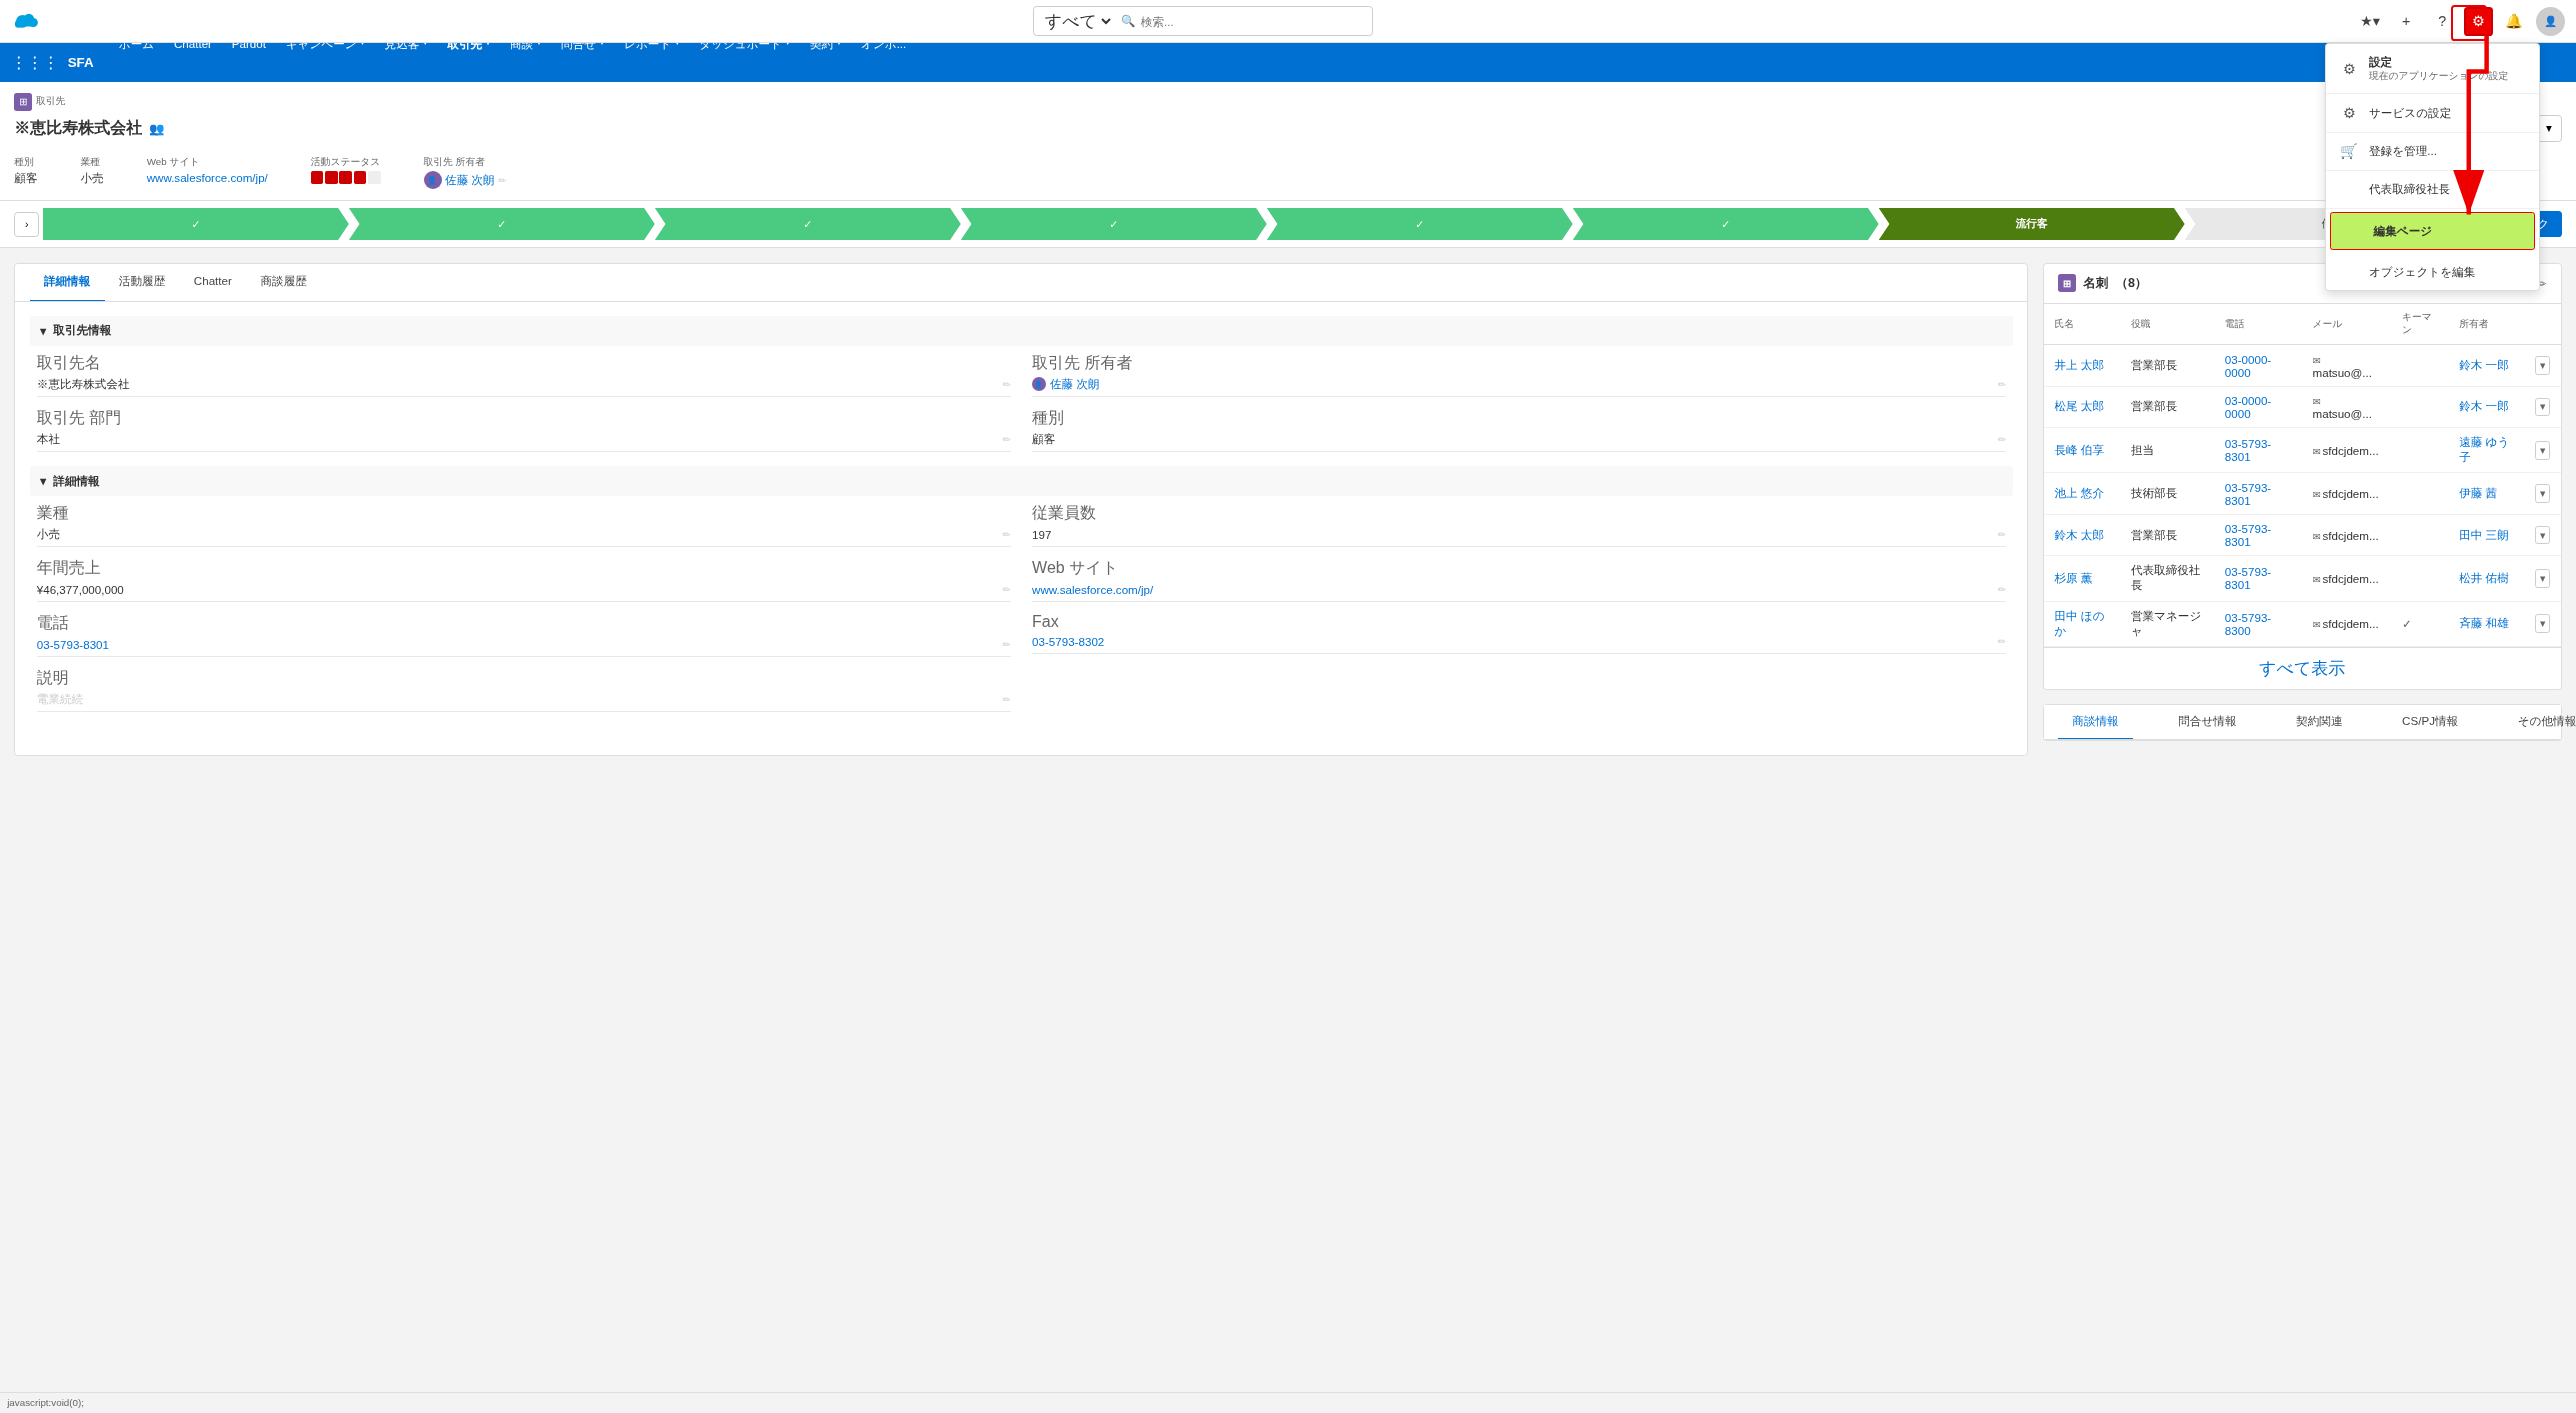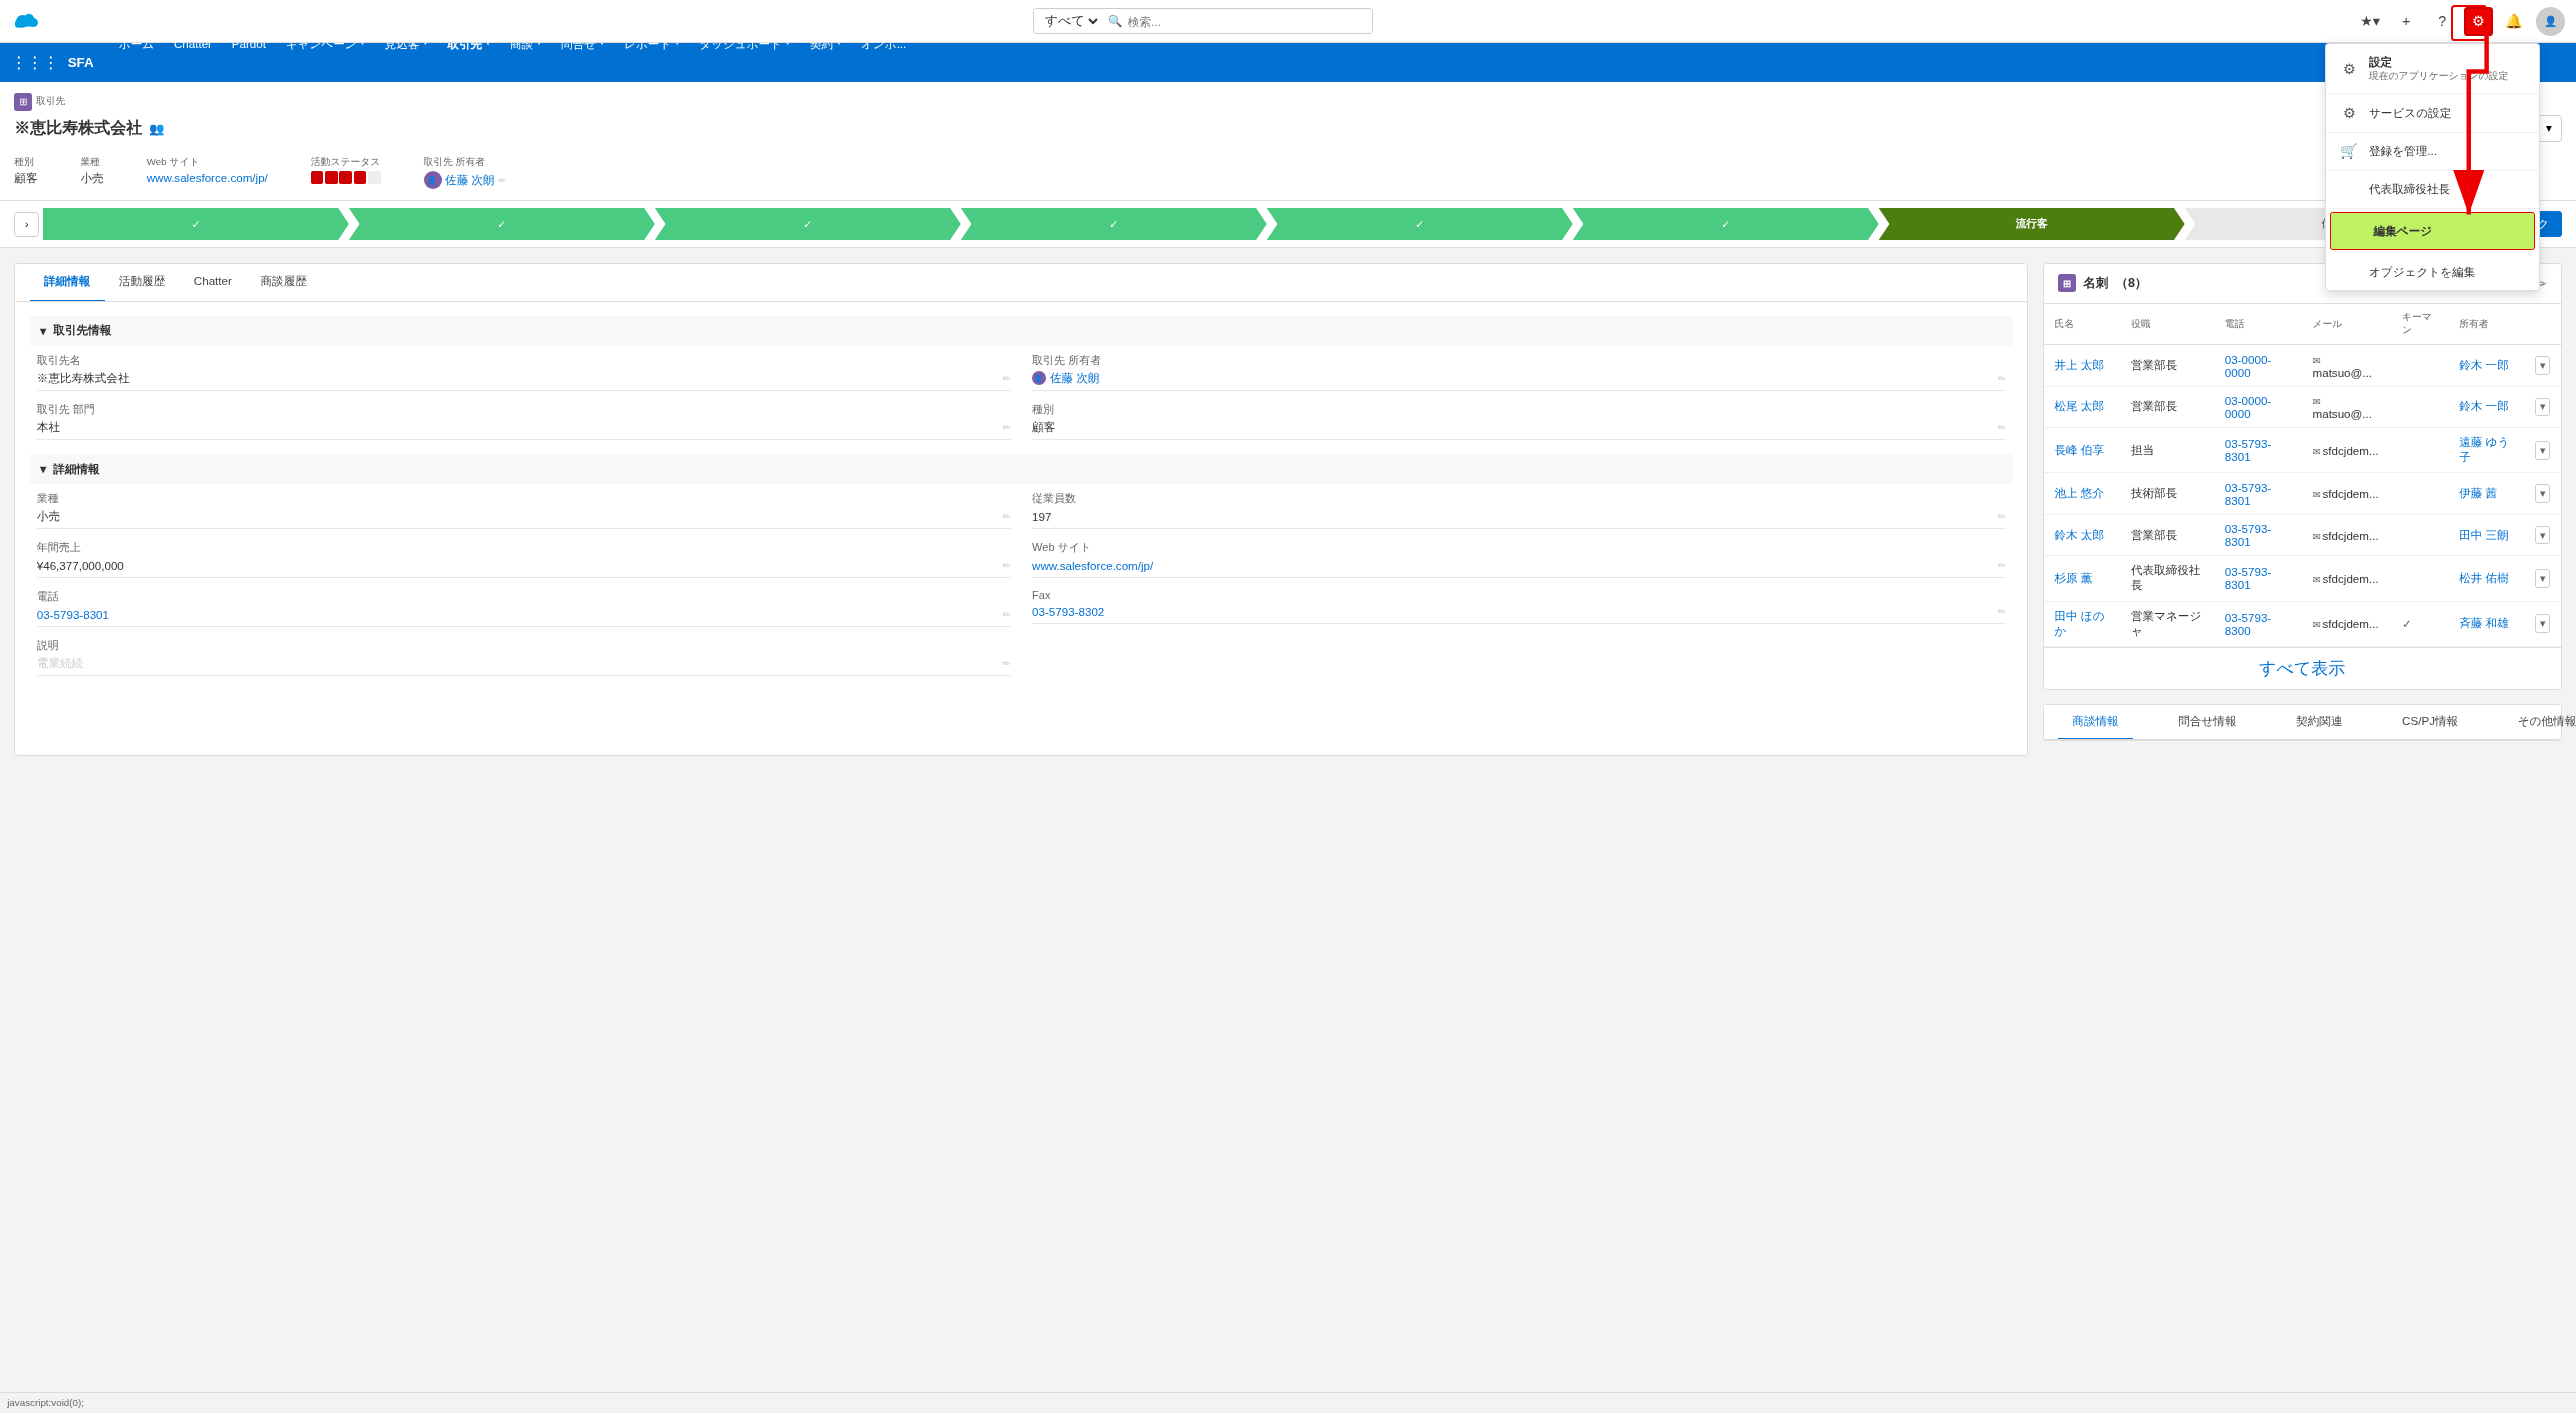--- a/index.html
+++ b/index.html
@@ -39,26 +39,25 @@
     .search-wrapper input {
       border: none;
       outline: none;
       font-size: 11.6px;
       width: 100%;
       color: #333;
     }
     .search-select {
       border: none;
       outline: none;
-      font-size: 13px;
+      font-size: 17px;
       color: #333;
       margin-right: 7.2px;
       background: transparent;
       cursor: pointer;
-      font-family: Liberation Mono, monospace;
     }
     .top-bar-actions {
       display: flex;
       align-items: center;
       gap: 7.2px;
     }
     .icon-btn {
       width: 29px;
       height: 29px;
       display: flex;
@@ -360,21 +359,21 @@
       cursor: pointer;
     }
     .section-body {
       display: grid;
       grid-template-columns: 1fr 1fr;
       gap: 10.7px 21.5px;
       padding: 0 7.2px;
     }
     .detail-field {}
     .detail-field-label {
-      font-size: 11px;
+      font-size: 16px;
       color: #666;
       margin-bottom: 1.8px;
     }
     .detail-field-value {
       font-size: 11.6px;
       color: #333;
       display: flex;
       align-items: center;
       gap: 3.6px;
       border-bottom: 0.9px solid #e8e8e8;

